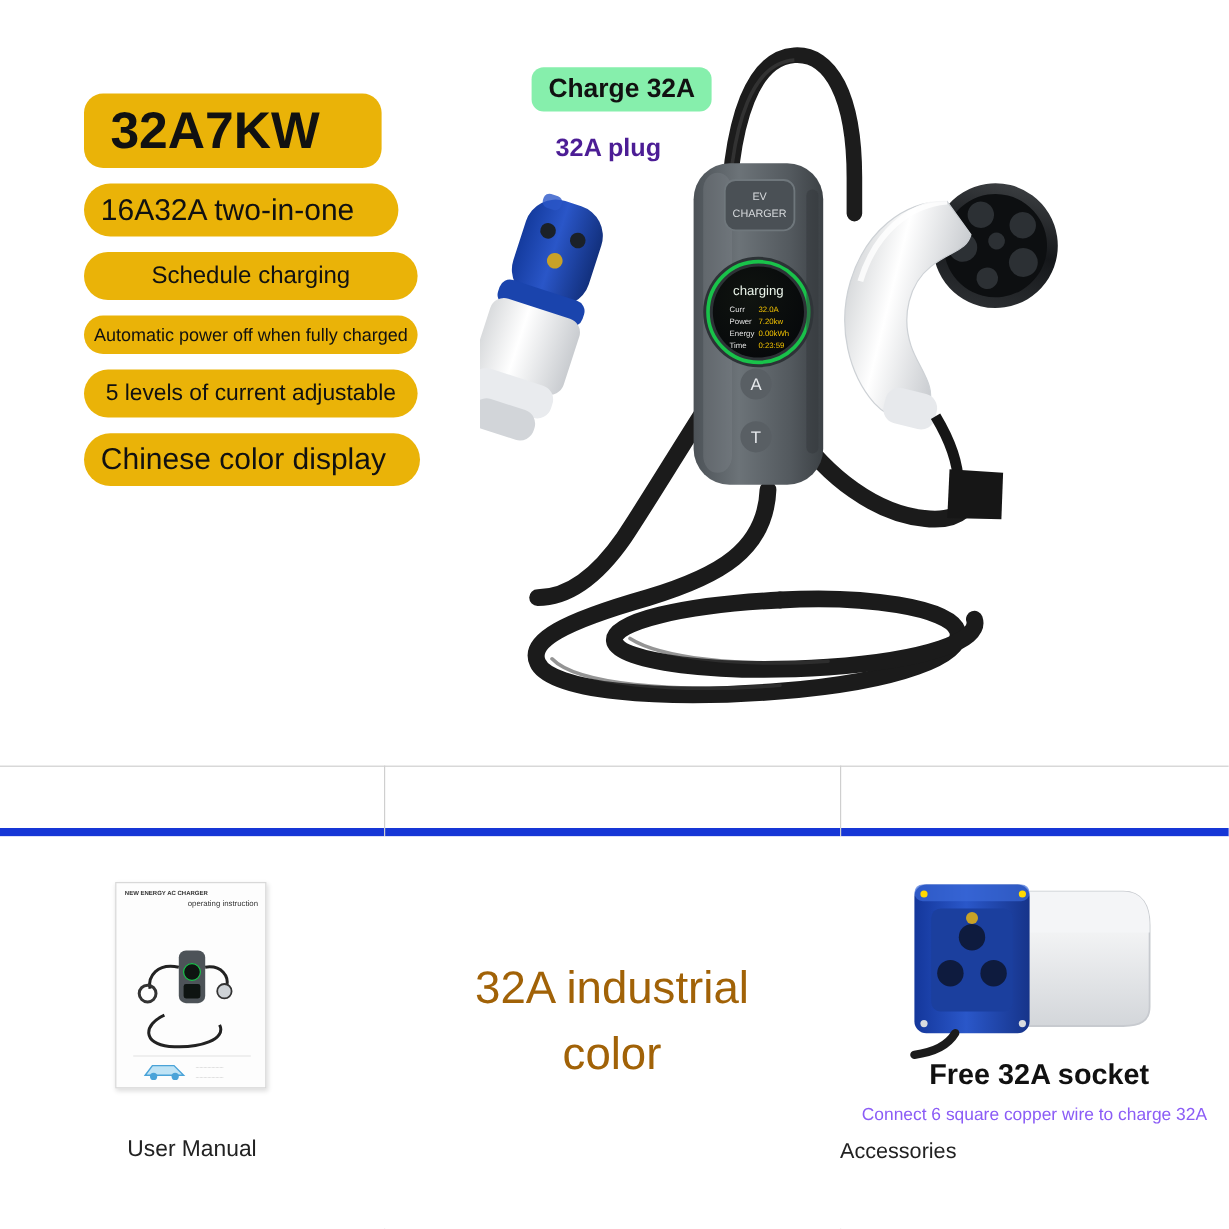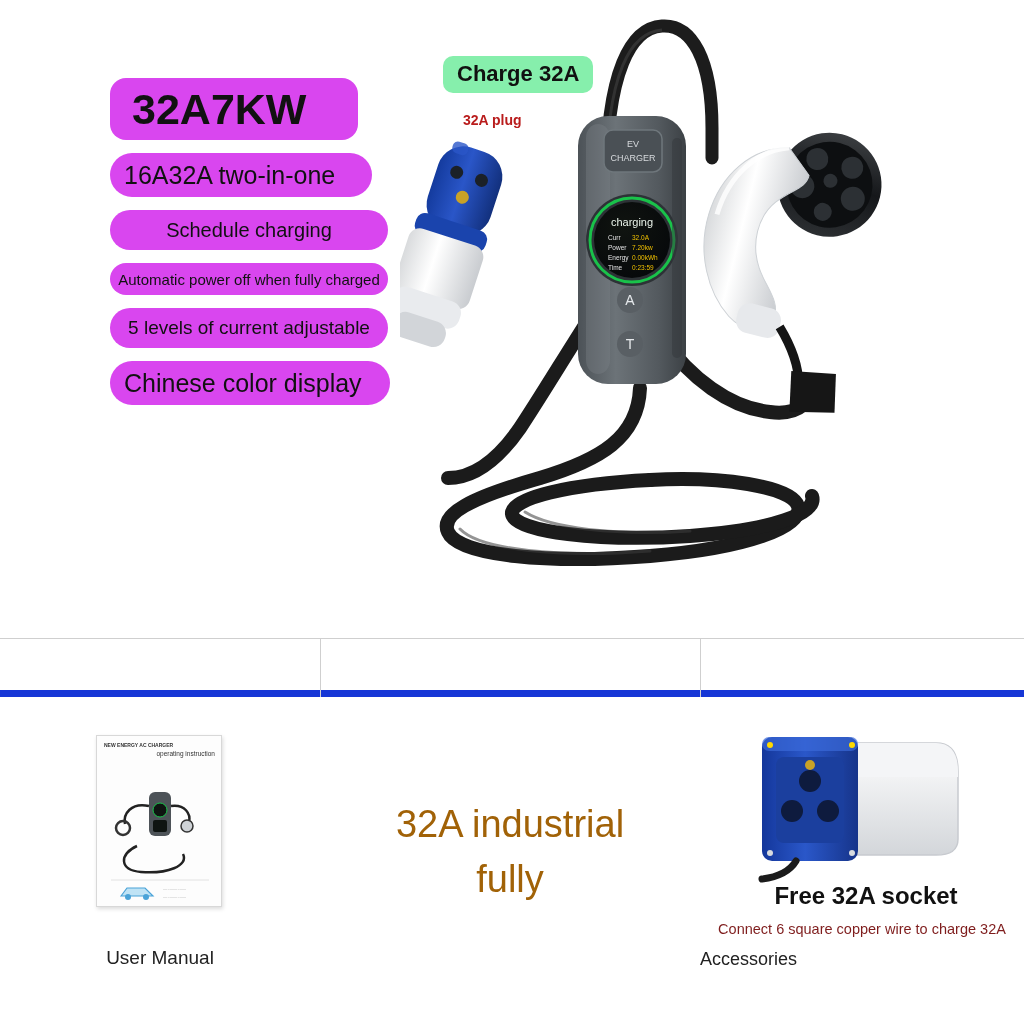--- a/index.html
+++ b/index.html
@@ -16,28 +16,27 @@
   .top {
     position: absolute; left:0; top:0; width:1024px; height:638px;
     background:#fff;
   }
 
   
   .badges {
     position:absolute; left:70px; top:78px; width:300px;
   }
   .badge {
-    background:#d946ef;
+    background:#eab308;
     border-radius:22px;
     color:#111;
     display:flex; align-items:center; justify-content:center;
     margin-bottom:13px;
     padding:4px 12px;
     white-space:nowrap;
-    margin-left:40px;
   }
   .badge-title {
     font-size:43px; font-weight:bold; letter-spacing:0px;
     height:62px; border-radius:16px; width:248px; justify-content:flex-start;
     padding-left:22px;
   }
   .badge-sub {
     font-size:25px; height:44px; width:262px; justify-content:flex-start; padding-left:14px;
   }
   .badge-s1 { font-size:15px; height:32px; width:278px; }
@@ -48,25 +47,25 @@
 
   
   .callout-charge32 {
     position:absolute; left:443px; top:56px;
     background:#86efac; border-radius:10px;
     font-size:22px; color:#111; padding:5px 14px 6px 14px;
     font-weight:bold;
   }
   .callout-plug {
     position:absolute; left:463px; top:112px;
-    font-size:14px; color:#b91c1c; font-weight:bold;
-  }
-
-  
-  .product { position:absolute; left:400px; top:8px; width:600px; height:600px; }
+    font-size:21px; color:#4c1d95; font-weight:bold;
+  }
+
+  
+  .product { position:absolute; left:400px; top:28px; width:600px; height:600px; }
 
   
   .hr-thin {
     position:absolute; left:0; width:1024px; height:1px; background:#cfcfcf;
   }
   .hr-blue {
     position:absolute; left:0; top:690px; width:1024px; height:7px; background:#1636d6;
   }
   .vline {
     position:absolute; width:1px; background:#cfcfcf;
@@ -81,21 +80,21 @@
   .center-title {
     position:absolute; left:320px; top:100px; width:380px;
     text-align:center; font-size:38px; color:#a16207; line-height:1.45;
   }
   .right-title {
     position:absolute; left:704px; top:185px; width:324px; text-align:center;
     font-size:24px; font-weight:bold; color:#111;
   }
   .right-sub {
     position:absolute; left:700px; top:224px; width:324px; text-align:center;
-    font-size:14.5px; color:#7f1d1d;
+    font-size:14.5px; color:#8b5cf6;
   }
   .right-sub2 {
     position:absolute; left:700px; top:252px; width:324px; text-align:left;
     font-size:18px; color:#222;
   }
 
   
   .booklet {
     position:absolute; left:96px; top:38px; width:126px; height:172px;
     background:#fdfdfd; border:1px solid #d8d8d8; box-shadow:1px 2px 4px rgba(0,0,0,.14);
@@ -267,21 +266,21 @@
       <g font-family="Liberation Sans, sans-serif" font-size="4" fill="#888">
         <text x="66" y="128">.....................</text>
         <text x="66" y="136">.....................</text>
       </g>
     </svg>
   </div>
   <div class="cell-manual-caption">User Manual</div>
 
   <div class="center-title">
     <div>32A industrial</div>
-    <div>fully</div>
+    <div>color</div>
   </div>
 
   <div style="position:absolute; left:700px; top:18px; width:324px; height:170px;">
     <svg width="324" height="170" viewBox="0 0 324 170">
       <defs>
         <linearGradient id="sockBlue" x1="0" y1="0" x2="1" y2="0">
           <stop offset="0" stop-color="#14379b"></stop>
           <stop offset="0.45" stop-color="#2a57c9"></stop>
           <stop offset="1" stop-color="#16348a"></stop>
         </linearGradient>

